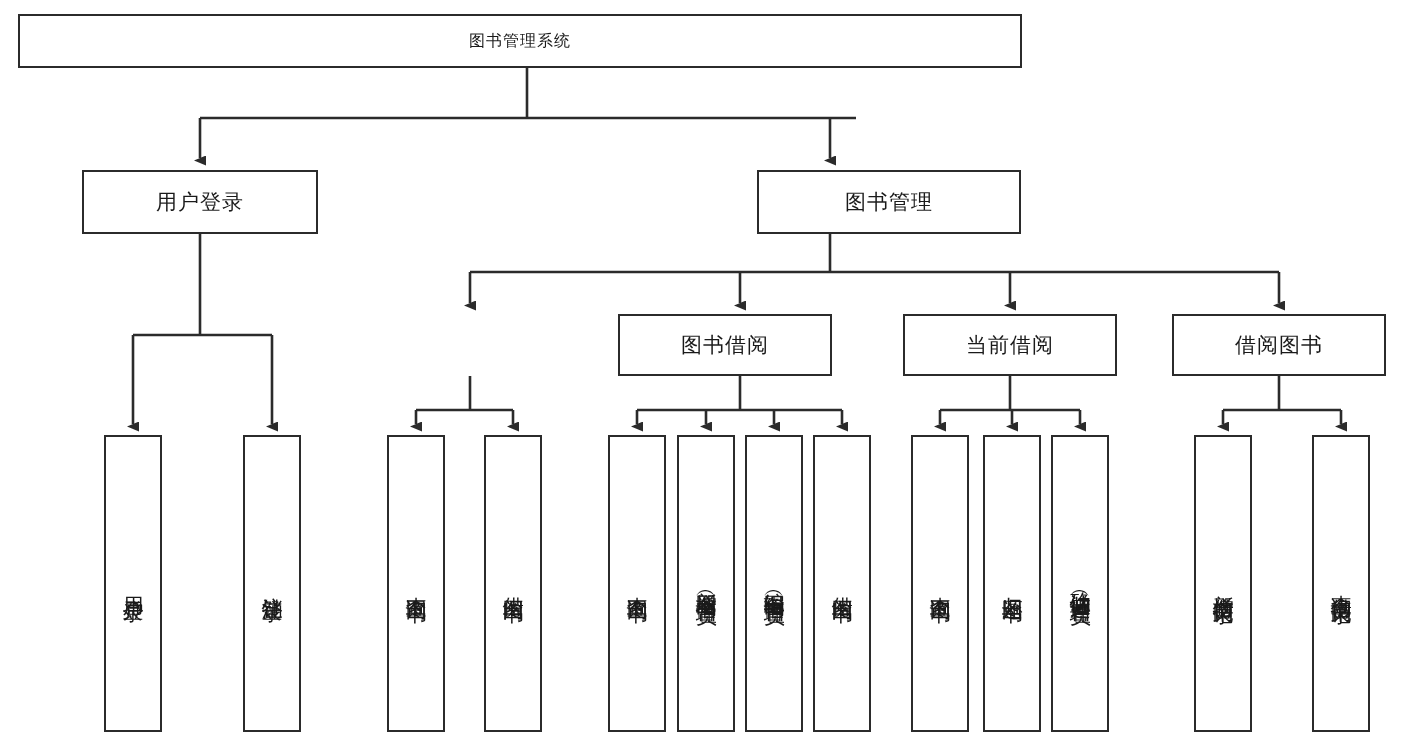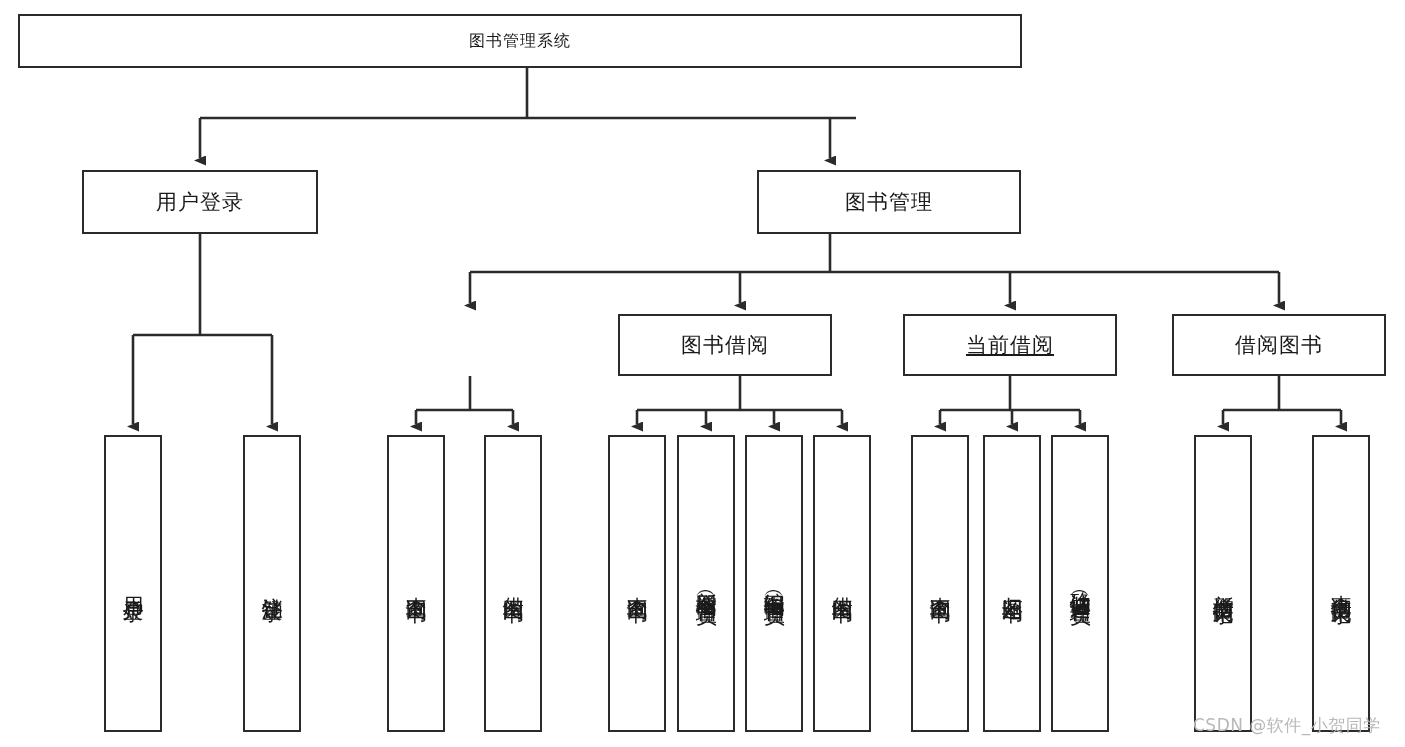--- a/index.html
+++ b/index.html
@@ -132,21 +132,21 @@
   <div class="node horiz" style="left:82px; top:170px; width:236px; height:64px;">
     <span class="label">用户登录</span>
   </div>
   <div class="node horiz" style="left:712px; top:170px; width:264px; height:64px;margin-left:45px;">
     <span class="label">图书管理</span>
   </div>
 
   <div class="node horiz" style="left:618px; top:314px; width:214px; height:62px;">
     <span class="label">图书借阅</span>
   </div>
-  <div class="node horiz" style="left:903px; top:314px; width:214px; height:62px;text-decoration:underline;">
+  <div class="node horiz" style="left:903px; top:314px; width:214px; height:62px;">
     <span class="label">当前借阅</span>
   </div>
   <div class="node horiz" style="left:1172px; top:314px; width:214px; height:62px;">
     <span class="label">借阅图书</span>
   </div>
 
   <div class="node vert" style="left:104px; top:435px; width:58px; height:297px;">
     <span class="label">用户登录</span>
   </div>
   <div class="node vert" style="left:243px; top:435px; width:58px; height:297px;">
@@ -179,14 +179,13 @@
   <div class="node vert" style="left:1051px; top:435px; width:58px; height:297px;">
     <span class="label">确认归还（管理员）</span>
   </div>
   <div class="node vert" style="left:1194px; top:435px; width:58px; height:297px;">
     <span class="label">新增借阅记录</span>
   </div>
   <div class="node vert" style="left:1312px; top:435px; width:58px; height:297px;">
     <span class="label">查询借阅记录</span>
   </div>
 
-  <div class="watermark">CSDN @软件_小贺同学</div>
 </div>
 
 </body></html>

